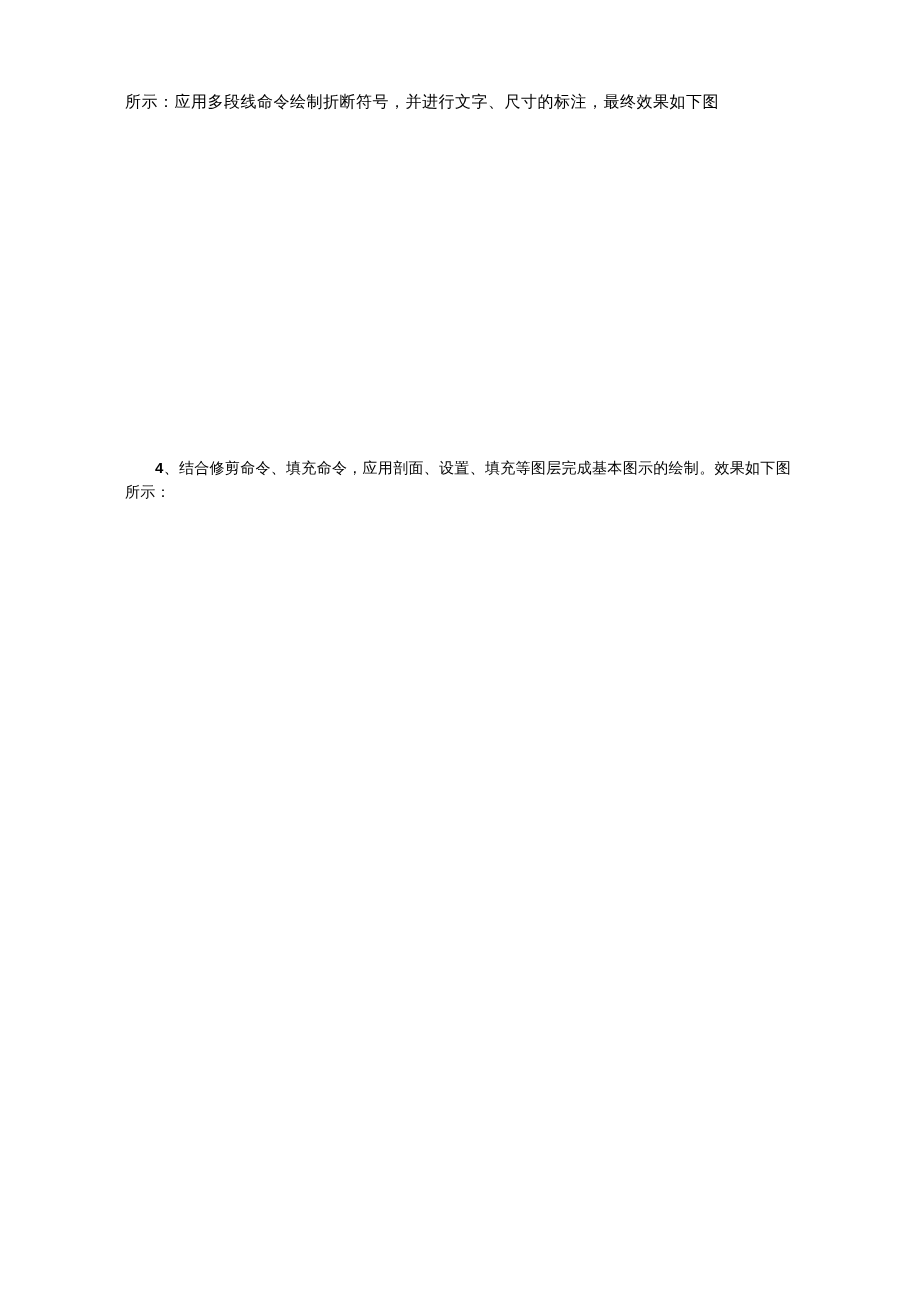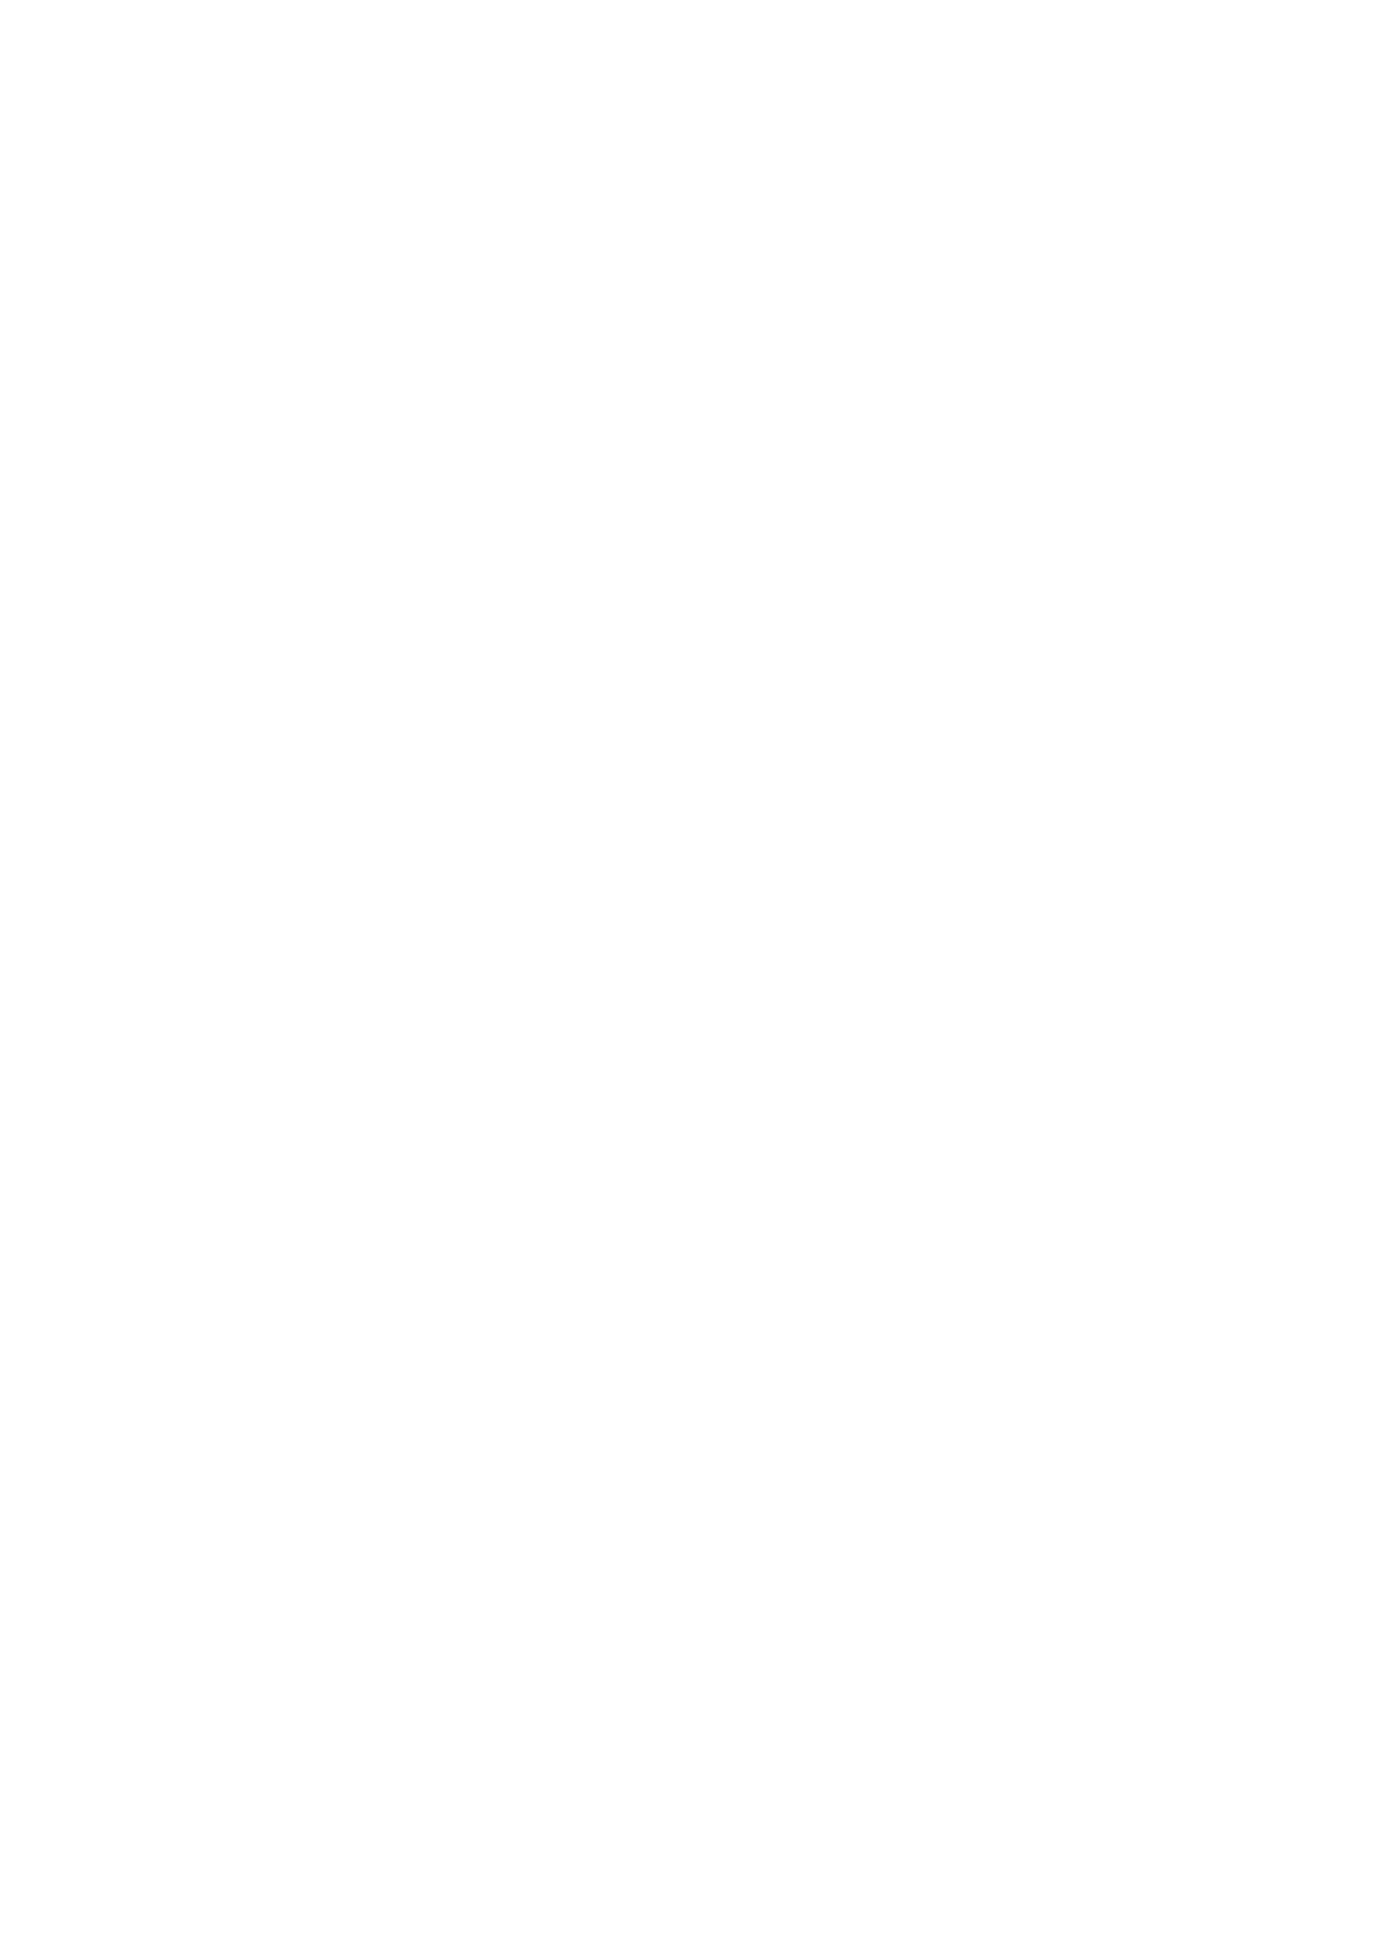--- a/index.html
+++ b/index.html
@@ -36,14 +36,20 @@
     }
     .num {
       font-family: Arial, sans-serif;
       font-weight: bold;
     }
   </style>
 </head>
 <body>
 
 <div class="content">
+  <p class="para1">
+    <span>所示：应用多段线命令绘制折断符号，并进行文字、尺寸的标注，最终效果如下图</span>
+  </p>
   <div class="gap"></div>
+  <p class="para2">
+    <span class="num">4</span><span>、结合修剪命令、填充命令，应用剖面、设置、填充等图层完成基本图示的绘制。效果如下图所示：</span>
+  </p>
 </div>
 
 </body></html>

